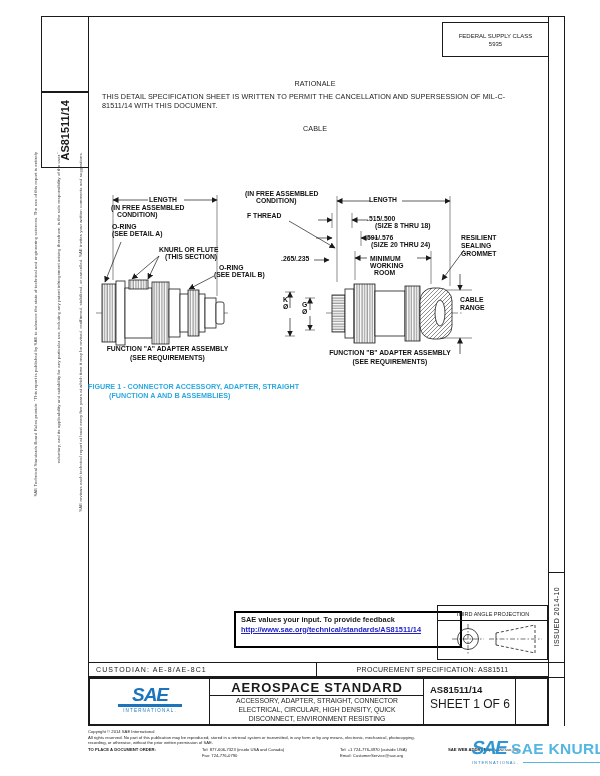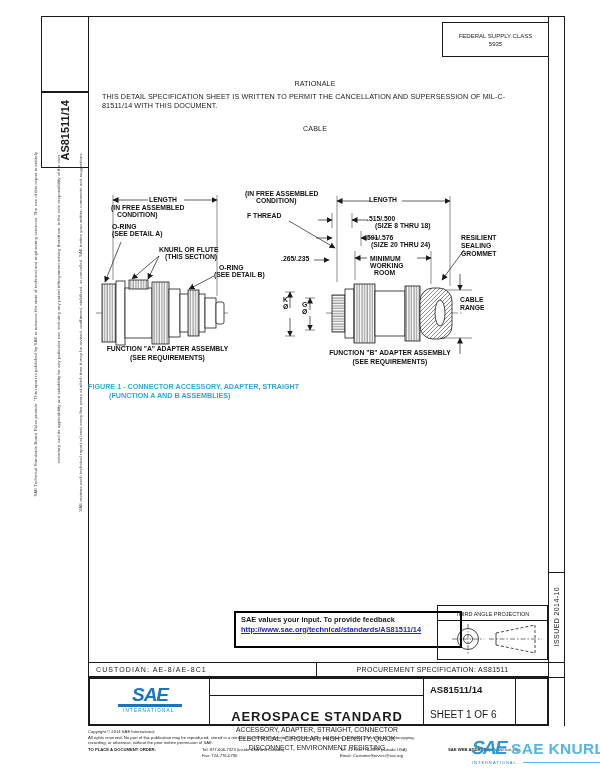--- a/index.html
+++ b/index.html
@@ -13,21 +13,21 @@
   .ctr{text-align:center;}
   .body-txt{font-size:7.2px;line-height:9px;letter-spacing:.1px;}
   .fl{position:absolute;font-weight:bold;font-size:6.8px;white-space:nowrap;color:#111;}
   .cap{position:absolute;left:88px;width:460px;text-align:left;font-weight:bold;
        font-size:7.2px;color:#2da9e1;white-space:nowrap;}
   .disc{position:absolute;top:152px;height:400px;width:13px;overflow:hidden;
         font-size:4.3px;color:#444;letter-spacing:.1px;}
   .ft{position:absolute;font-size:4.2px;color:#222;white-space:nowrap;}
   .flink{color:#2020c8;text-decoration:underline;font-weight:bold;}
   .tb-line{position:absolute;left:120px;width:214px;text-align:center;
-           font-size:6.8px;white-space:nowrap;margin-top:29px;}
+           font-size:6.8px;white-space:nowrap;}
 </style>
 </head>
 <body>
 
 <div class="page">
 
   <div class="hline" style="left:41px;top:16px;width:523px;"></div>
   <div class="vline" style="left:88px;top:16px;height:710px;"></div>
   <div class="vline" style="left:548px;top:16px;height:710px;"></div>
   <div class="vline" style="left:564px;top:16px;height:710px;"></div>
@@ -221,21 +221,21 @@
     <div class="abs" style="left:28px;top:6px;width:64px;text-align:center;">
       <div style="font-size:19px;font-weight:bold;font-style:italic;color:#1c75bc;line-height:19px;letter-spacing:-1px;border-bottom:3px solid #1c75bc;">SAE</div>
       <div style="font-size:4.5px;color:#1c75bc;letter-spacing:1.2px;margin-top:1px;">INTERNATIONAL.</div>
     </div>
     <div class="tb-line" style="top:1px;font-size:13px;font-weight:bold;letter-spacing:.8px;">AEROSPACE STANDARD</div>
     <div class="hline" style="left:119px;top:15.5px;width:214px;height:1.5px;"></div>
     <div class="tb-line" style="top:18px;">ACCESSORY, ADAPTER, STRAIGHT, CONNECTOR</div>
     <div class="tb-line" style="top:27px;">ELECTRICAL, CIRCULAR, HIGH DENSITY, QUICK</div>
     <div class="tb-line" style="top:36px;">DISCONNECT, ENVIRONMENT RESISTING</div>
     <div class="abs" style="left:340px;top:5px;font-size:9.5px;font-weight:bold;white-space:nowrap;">AS81511/14</div>
-    <div class="abs" style="left:340px;top:18px;font-size:10px;white-space:nowrap;margin-top:12px;">SHEET 1 OF 6</div>
+    <div class="abs" style="left:340px;top:18px;font-size:12px;white-space:nowrap;">SHEET 1 OF 6</div>
     <div class="abs" style="left:425px;top:0;width:32px;height:45px;"></div>
   </div>
 
   <div class="ft" style="left:88px;top:729px;">Copyright © 2014 SAE International</div>
   <div class="ft" style="left:88px;top:734.5px;">All rights reserved. No part of this publication may be reproduced, stored in a retrieval system or transmitted, in any form or by any means, electronic, mechanical, photocopying,</div>
   <div class="ft" style="left:88px;top:739.5px;">recording, or otherwise, without the prior written permission of SAE.</div>
   <div class="ft" style="left:88px;top:747px;font-weight:bold;">TO PLACE A DOCUMENT ORDER:</div>
   <div class="ft" style="left:202px;top:747px;">Tel: 877-606-7323 (inside USA and Canada)</div>
   <div class="ft" style="left:340px;top:747px;">Tel: +1 724-776-4970 (outside USA)</div>
   <div class="ft" style="left:448px;top:747px;font-weight:bold;">SAE WEB ADDRESS:</div>

